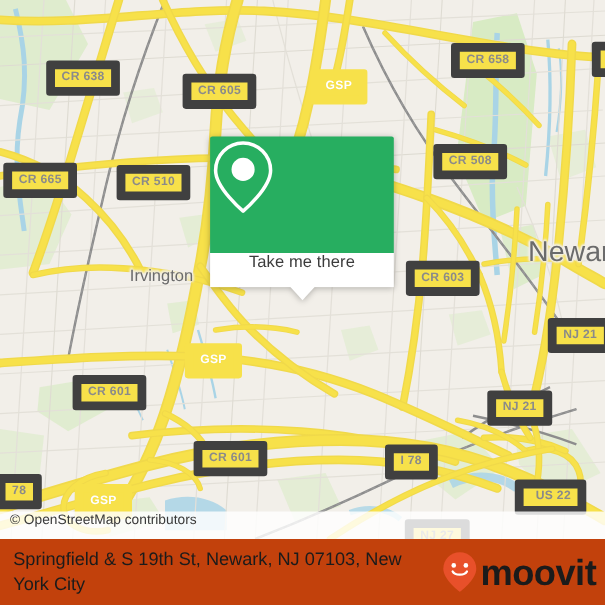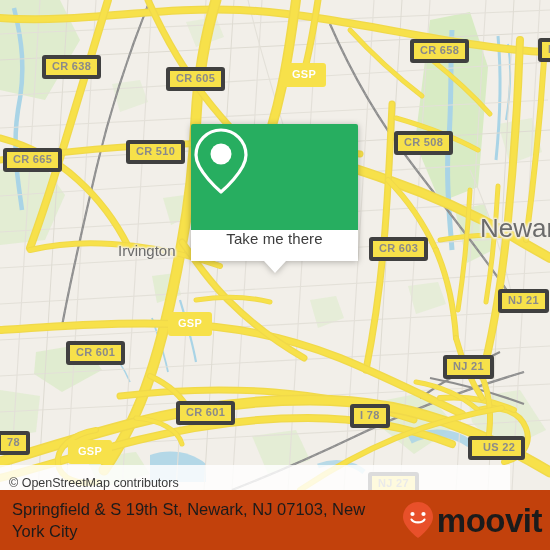--- a/index.html
+++ b/index.html
@@ -16,21 +16,21 @@
     background:#f2efe9;
     overflow:hidden;
   }
   .map svg{position:absolute;left:0;top:0;}
 
   
   .shield{
     position:absolute;
     background:#f7e14a;
     color:#8a8a8a;
-    border:4px solid #404040;
+    border:8px solid #404040;
     border-radius:3px;
     font-size:11px;
     font-weight:bold;
     letter-spacing:.3px;
     padding:1px 6px 2px 6px;
     line-height:13px;
     white-space:nowrap;
     box-sizing:border-box;
   }
   .shield.gsp{
@@ -78,23 +78,23 @@
     position:absolute;
     left:50%;margin-left:-11px;top:137px;
     width:0;height:0;
     border-left:11px solid transparent;
     border-right:11px solid transparent;
     border-top:12px solid #ffffff;
   }
 
   
   .attrib{
-    position:absolute;left:0;bottom:0;width:510px;height:25px;
+    position:absolute;left:0;bottom:0;width:550px;height:25px;
     background:rgba(255,255,255,.82);
-    display:flex;align-items:flex-end;
+    display:flex;align-items:flex-start;
   }
   .attrib span{
     font-size:12.5px;color:#3a3a3a;padding-left:9px;
   }
 
   
   .footer{
     position:absolute;left:0;top:490px;width:550px;height:60px;
     background:#c2410c;
     display:flex;align-items:center;
@@ -314,21 +314,21 @@
         <div class="place city" style="left: 480px; top: 213px;">Newark</div>
       </div>
 
     <div id="shields-layer">
         <div class="shield" style="left: 42px; top: 55px;">CR 638</div>
         <div class="shield" style="left: 166px; top: 67px;">CR 605</div>
         <div class="shield gsp" style="left: 282px; top: 63px;">GSP</div>
         <div class="shield" style="left: 410px; top: 39px;">CR 658</div>
         <div class="shield" style="left: 538px; top: 38px;">NJ 21</div>
         <div class="shield" style="left: 3px; top: 148px;">CR 665</div>
-        <div class="shield" style="left: 106px; top: 140px; margin-left: 20px;">CR 510</div>
+        <div class="shield" style="left: 106px; top: 150px;">CR 510</div>
         <div class="shield" style="left: 394px; top: 131px;">CR 508</div>
         <div class="shield" style="left: 369px; top: 237px;">CR 603</div>
         <div class="shield" style="left: 498px; top: 289px;">NJ 21</div>
         <div class="shield gsp" style="left: 168px; top: 312px;">GSP</div>
         <div class="shield" style="left: 66px; top: 341px;">CR 601</div>
         <div class="shield" style="left: 443px; top: 355px;">NJ 21</div>
         <div class="shield" style="left: 176px; top: 401px;">CR 601</div>
         <div class="shield" style="left: 350px; top: 404px;">I 78</div>
         <div class="shield" style="left: 468px; top: 436px; padding-left: 11px;">US 22</div>
         <div class="shield" style="left: -3px; top: 431px;">78</div>

